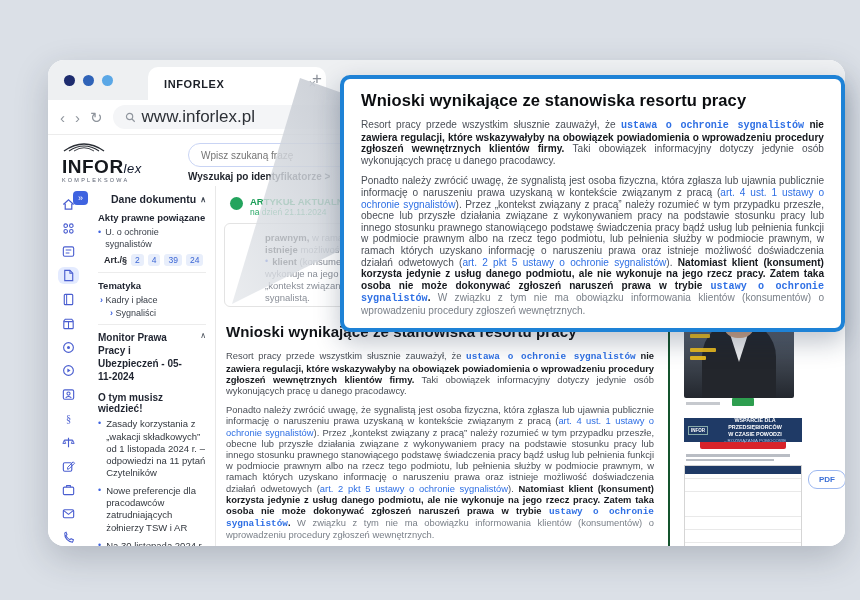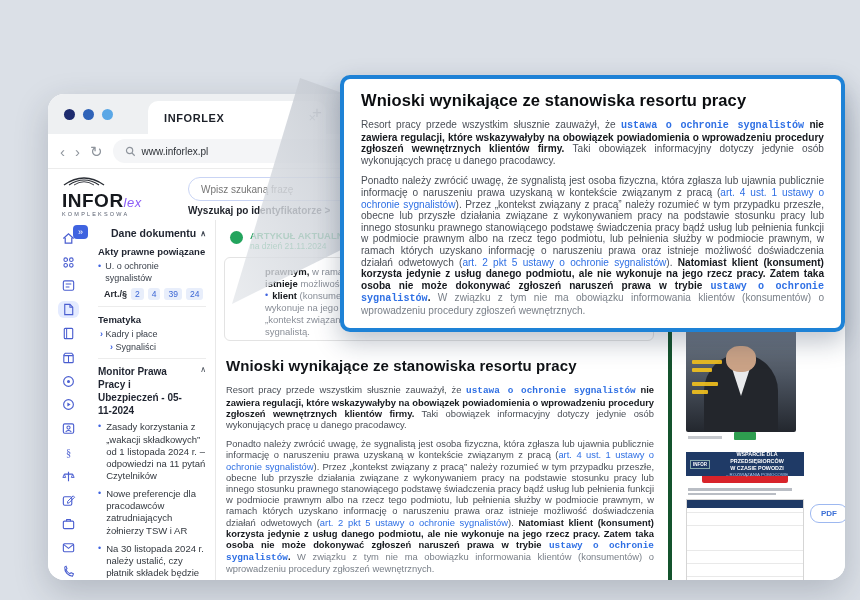--- a/index.html
+++ b/index.html
@@ -1,40 +1,40 @@
 <!DOCTYPE html>
 <html lang="pl"><head>
 <meta charset="utf-8">
 <style>
   html,body{margin:0;padding:0;}
   .stage{position:relative;width:860px;height:600px;background:#dbe0e7;overflow:hidden;
          font-family:"Liberation Sans",sans-serif;color:#2c3038;}
   
   .bwin{position:absolute;left:48px;top:60px;width:797px;height:486px;background:#fff;
-        border-radius:16px;box-shadow:0 12px 34px rgba(30,40,60,.22);overflow:hidden;z-index:1;margin-top:34px;}
+        border-radius:16px;box-shadow:0 12px 34px rgba(30,40,60,.22);overflow:hidden;z-index:1;}
   .tabstrip{position:relative;height:40px;background:#eef0f2;}
   .dots{position:absolute;left:16px;top:15px;display:flex;gap:8px;}
   .dot{width:11px;height:11px;border-radius:50%;}
   .dot1{background:#1d2b6e}.dot2{background:#2f63b8}.dot3{background:#5aa7e6}
   .tab{position:absolute;left:100px;top:7px;width:152px;height:33px;background:#fff;
        border-radius:10px 10px 0 0;display:flex;align-items:center;padding:0 10px 0 16px;}
   .tab-label{font-size:11px;font-weight:bold;letter-spacing:.6px;color:#1b1f27;flex:1;}
   .tab-close{color:#9aa0a8;font-size:13px;cursor:pointer;}
   .newtab{position:absolute;left:264px;top:10px;color:#8a8f98;font-size:17px;line-height:1;cursor:pointer;}
   .urlrow{height:34px;display:flex;align-items:center;gap:10px;padding:0 12px;background:#fff;
           border-bottom:1px solid #ececec;}
   .navic{color:#8f959d;font-size:15px;line-height:1;cursor:pointer;}
   .urlpill{display:flex;align-items:center;gap:6px;background:#f4f5f7;border-radius:14px;
            height:24px;padding:0 12px;width:640px;}
-  .url{font-size:10px;color:#2c3036;text-align:right;}
+  .url{font-size:17px;color:#2c3036;text-align:right;}
   
   .shead{position:relative;height:52px;border-bottom:1px solid #e6e6e6;background:#fff;}
   .logo{position:absolute;left:14px;top:4px;}
   .logo-main{font-size:19px;font-weight:900;color:#15181d;letter-spacing:.5px;line-height:1;}
-  .logo-lex{font-style:italic;font-weight:400;font-size:13px;color:#8b5cf6;}
+  .logo-lex{font-style:italic;font-weight:400;font-size:13px;color:#0f172a;}
   .logo-sub{font-size:5.5px;letter-spacing:2.2px;color:#596070;line-height:1.5;}
   .srchpill{position:absolute;left:140px;top:8px;width:330px;height:22px;border:1px solid #c9d4f4;
             border-radius:12px;font-size:10px;color:#8a909c;padding:0 12px;outline:none;background:#fff;}
   .hlinks{position:absolute;left:140px;top:36px;display:flex;gap:36px;font-size:10px;}
   .hlink-b{font-weight:bold;color:#1e222a;cursor:pointer;}
   .hlink{color:#6b7280;cursor:pointer;}
   
   .rail{position:absolute;left:0;top:126px;width:40px;bottom:0;background:#fff;
         border-right:1px solid #ececec;display:flex;flex-direction:column;align-items:center;
         gap:7px;padding-top:10px;}
@@ -74,21 +74,21 @@
   .stat1{font-size:9.5px;font-weight:bold;color:#1d9e58;line-height:1.2;}
   .stat2{font-size:8.5px;color:#2aa867;}
   .snipcard{border:1px solid #e3e3e3;border-radius:6px;margin-top:6px;height:84px;
             padding:8px 8px 0 40px;box-sizing:border-box;font-size:9.5px;line-height:1.16;
             color:#8a8f98;overflow:hidden;}
   .snipline{display:flex;gap:4px;margin-bottom:1px;}
   .h2main{font-size:15px;font-weight:800;color:#101317;margin:16px 0 10px 2px;letter-spacing:.1px;}
   .apar{font-size:9.4px;line-height:11.2px;text-align:justify;color:#4a4f57;margin:0 0 8px 2px;}
   
   .rightcol{position:absolute;left:620px;top:126px;width:177px;bottom:0;background:#fff;
-            border-left:4px solid #14532d;box-sizing:border-box;}
+            border-left:2px solid #14532d;box-sizing:border-box;}
   .promo{position:absolute;left:14px;top:96px;width:110px;height:116px;border-radius:2px;
          overflow:hidden;background:linear-gradient(180deg,#7d8794 0%,#4a525e 55%,#23272e 100%);cursor:pointer;}
   .suit{position:absolute;left:18px;top:38px;width:74px;height:80px;background:#23262c;
         border-radius:40px 40px 0 0;}
   .shirt{position:absolute;left:44px;top:46px;width:22px;height:34px;background:#e9eaec;
          clip-path:polygon(0 0,100% 0,50% 100%);}
   .hands{position:absolute;left:40px;top:30px;width:30px;height:26px;background:#caa286;border-radius:45%;}
   .ybar{position:absolute;left:6px;height:4px;background:#f4c21d;border-radius:1px;opacity:.9;}
   .capline{position:absolute;left:16px;top:216px;width:34px;height:3px;background:#c6c9ce;}
   .vbadge{position:absolute;left:62px;top:212px;width:22px;height:8px;background:#2e9e4f;border-radius:1px;}
@@ -286,20 +286,21 @@
       </div>
       <div class="pdiv"></div>
       <div class="ph2">Tematyka</div>
       <div class="tlink"><span class="gt">›</span> <span>Kadry i płace</span></div>
       <div class="tlink ind"><span class="gt">›</span> <span>Sygnaliści</span></div>
       <div class="pdiv"></div>
       <div class="monitor">
         <div class="monitor-t">Monitor Prawa Pracy i Ubezpieczeń - 05-11-2024</div>
         <span class="chev">∧</span>
       </div>
+      <div class="ph2" style="font-size:10px;margin-top:9px;">O tym musisz wiedzieć!</div>
       <ul class="mklist">
         <li>
             <span class="bdot">•</span>
             <span>Zasady korzystania z „wakacji składkowych” od 1 listopada 2024 r. – odpowiedzi na 11 pytań Czytelników</span>
           </li>
         <li>
             <span class="bdot">•</span>
             <span>Nowe preferencje dla pracodawców zatrudniających żołnierzy TSW i AR</span>
           </li>
         <li>

